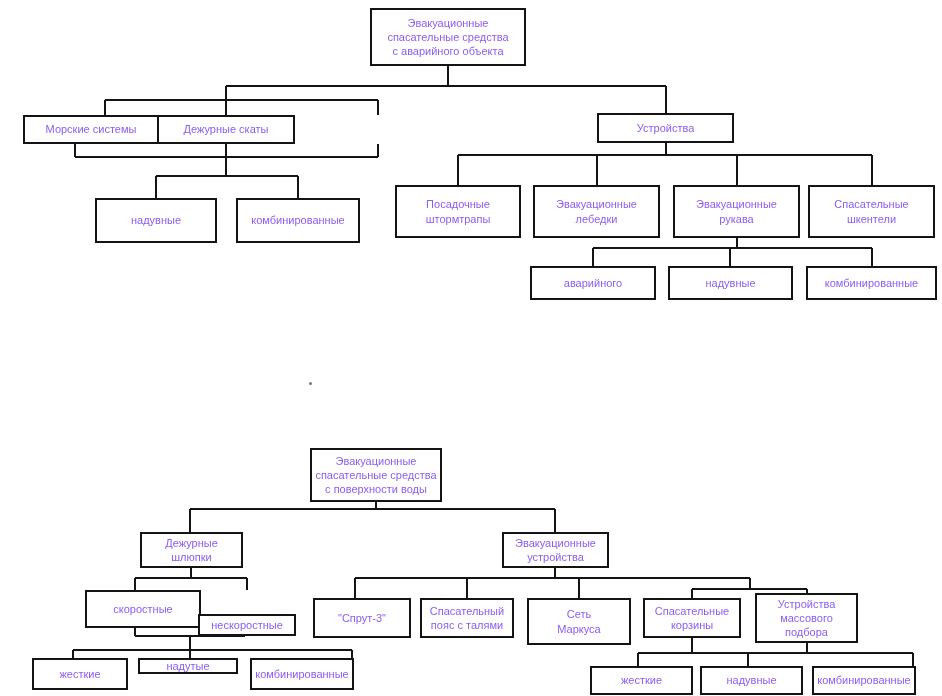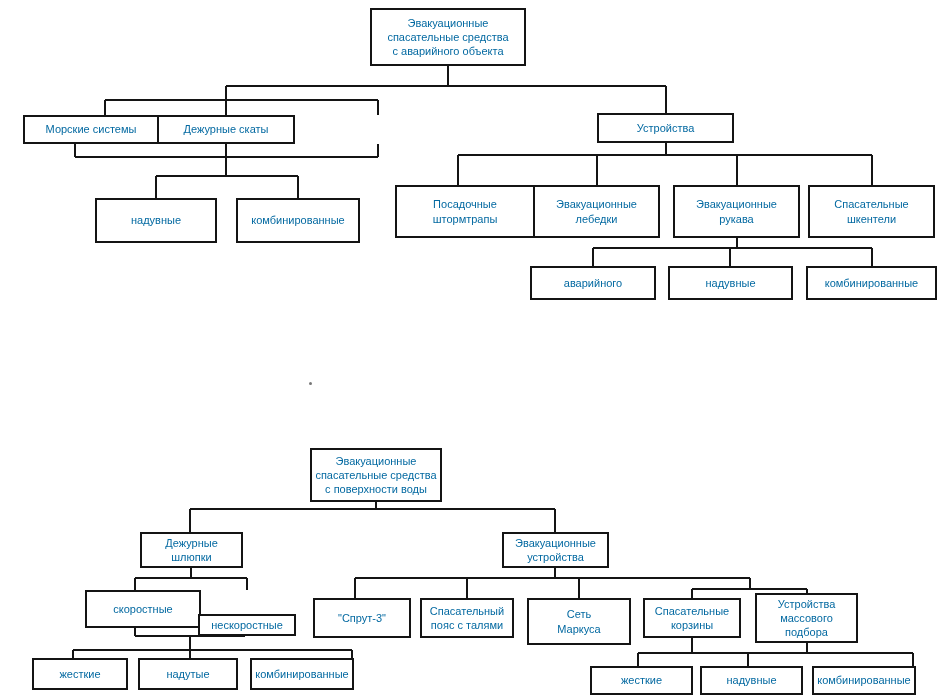--- a/index.html
+++ b/index.html
@@ -1,21 +1,21 @@
 <!DOCTYPE html>
 <html><head>
 <meta charset="utf-8">
 <style>
   html,body{margin:0;padding:0;background:#ffffff;}
   #canvas{
     position:relative;
     width:942px;height:696px;
     background:#ffffff;
     font-family:"Liberation Sans","DejaVu Sans",sans-serif;
-    color:#0369a1;
+    color:#8b5cf6;
     overflow:hidden;
   }
   #wires{position:absolute;left:0;top:0;width:942px;height:696px;}
   .node{
     position:absolute;
     box-sizing:border-box;
     border:2px solid #141414;
     background:#ffffff;
     display:flex;
     align-items:center;
@@ -54,21 +54,21 @@
   </svg>
 
   <div class="node" style="left:370px;top:8px;width:156px;height:58px">Эвакуационные
 спасательные средства
 с аварийного объекта</div>
   <div class="node" style="left:23px;top:115px;width:136px;height:29px">Морские системы</div>
   <div class="node" style="left:157px;top:115px;width:138px;height:29px">Дежурные скаты</div>
   <div class="node" style="left:597px;top:113px;width:137px;height:30px">Устройства</div>
   <div class="node" style="left:95px;top:198px;width:122px;height:45px">надувные</div>
   <div class="node" style="left:236px;top:198px;width:124px;height:45px">комбинированные</div>
-  <div class="node" style="left:395px;top:185px;width:140px;height:53px">Посадочные
+  <div class="node" style="left:395px;top:185px;width:126px;height:53px">Посадочные
 штормтрапы</div>
   <div class="node" style="left:533px;top:185px;width:127px;height:53px">Эвакуационные
 лебедки</div>
   <div class="node" style="left:673px;top:185px;width:127px;height:53px">Эвакуационные
 рукава</div>
   <div class="node" style="left:808px;top:185px;width:127px;height:53px">Спасательные
 шкентели</div>
   <div class="node" style="left:530px;top:266px;width:126px;height:34px">аварийного</div>
   <div class="node" style="left:668px;top:266px;width:125px;height:34px">надувные</div>
   <div class="node" style="left:806px;top:266px;width:131px;height:34px">комбинированные</div>
@@ -88,19 +88,19 @@
   <div class="node" style="left:420px;top:598px;width:94px;height:40px">Спасательный
 пояс с талями</div>
   <div class="node" style="left:527px;top:598px;width:104px;height:47px">Сеть
 Маркуса</div>
   <div class="node" style="left:643px;top:598px;width:98px;height:40px">Спасательные
 корзины</div>
   <div class="node" style="left:755px;top:593px;width:103px;height:50px">Устройства
 массового
 подбора</div>
   <div class="node" style="left:32px;top:658px;width:96px;height:32px">жесткие</div>
-  <div class="node" style="left:138px;top:658px;width:100px;height:32px">надутые</div>
+  <div class="node" style="left:138px;top:658px;width:100px;height:16px">надутые</div>
   <div class="node" style="left:250px;top:658px;width:104px;height:32px">комбинированные</div>
   <div class="node" style="left:590px;top:666px;width:103px;height:29px">жесткие</div>
   <div class="node" style="left:700px;top:666px;width:103px;height:29px">надувные</div>
   <div class="node" style="left:812px;top:666px;width:104px;height:29px">комбинированные</div>
 
 </div>
 
 </body></html>

